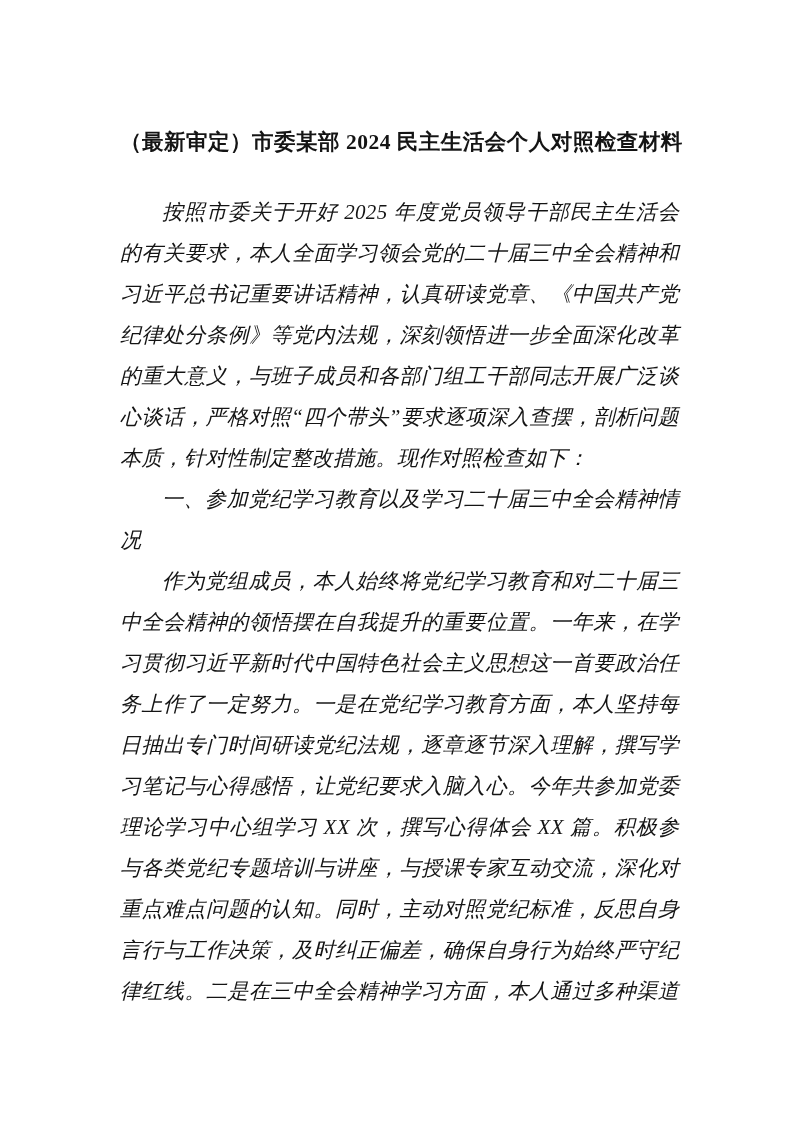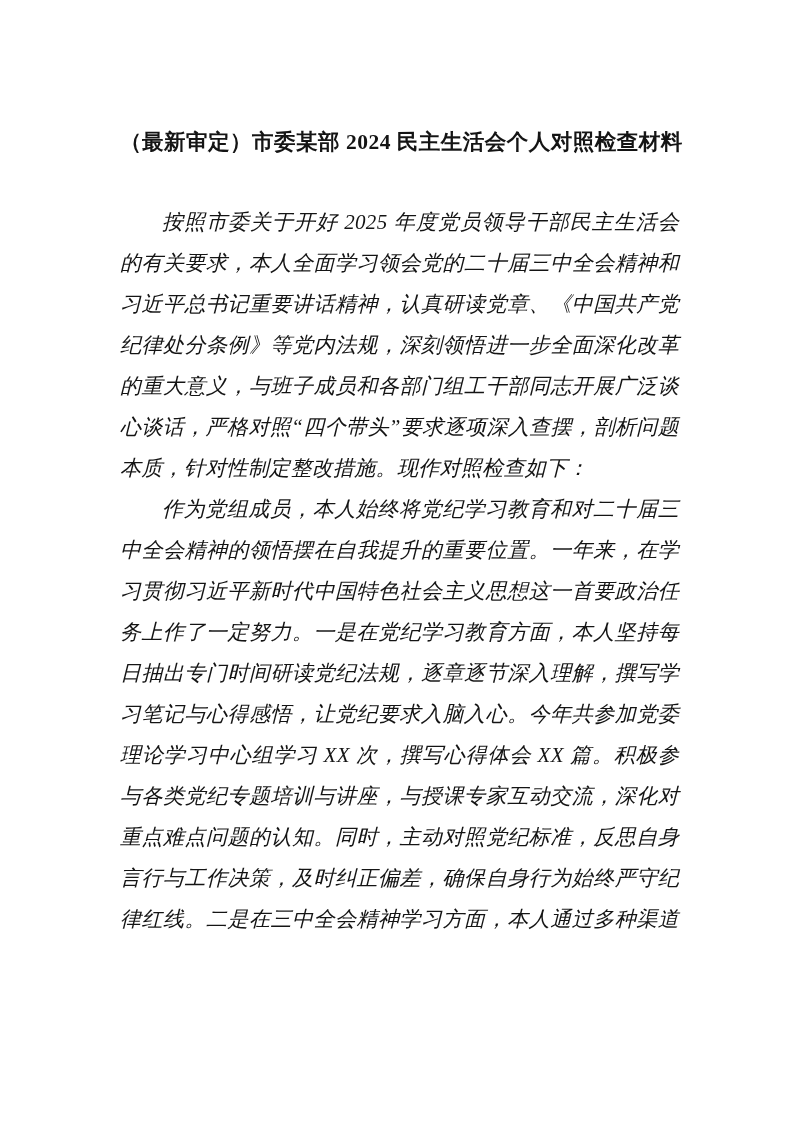--- a/index.html
+++ b/index.html
@@ -16,21 +16,21 @@
     box-sizing: border-box;
     width: 793px;
     height: 1122px;
     padding: 128px 114px 0 120px;
     overflow: hidden;
     background: #ffffff;
     color: #141414;
     font-family: "Liberation Serif", "DejaVu Serif", serif;
   }
   .doc-title {
-    margin: 0 0 46px 0;
+    margin: 0 0 36px 0;
     font-size: 21.5px;
     font-weight: 700;
     font-style: normal;
     line-height: 28px;
     text-align: center;
     white-space: nowrap;
     letter-spacing: 0.5px;
     color: #141414;
   }
   .para {
@@ -52,15 +52,16 @@
   }
 </style>
 </head>
 <body>
 
 <div class="page">
   <h1 class="doc-title">（最新审定）市委某部 2024 民主生活会个人对照检查材料</h1>
 
   <p class="para">按照市委关于开好 2025 年度党员领导干部民主生活会的有关要求，本人全面学习领会党的二十届三中全会精神和习近平总书记重要讲话精神，认真研读党章、《中国共产党纪律处分条例》等党内法规，深刻领悟进一步全面深化改革的重大意义，与班子成员和各部门组工干部同志开展广泛谈心谈话，严格对照“四个带头”要求逐项深入查摆，剖析问题本质，针对性制定整改措施。现作对照检查如下：</p>
 
+  <p class="para heading">一、参加党纪学习教育以及学习二十届三中全会精神情况</p>
 
   <p class="para continued">作为党组成员，本人始终将党纪学习教育和对二十届三中全会精神的领悟摆在自我提升的重要位置。一年来，在学习贯彻习近平新时代中国特色社会主义思想这一首要政治任务上作了一定努力。一是在党纪学习教育方面，本人坚持每日抽出专门时间研读党纪法规，逐章逐节深入理解，撰写学习笔记与心得感悟，让党纪要求入脑入心。今年共参加党委理论学习中心组学习 XX 次，撰写心得体会 XX 篇。积极参与各类党纪专题培训与讲座，与授课专家互动交流，深化对重点难点问题的认知。同时，主动对照党纪标准，反思自身言行与工作决策，及时纠正偏差，确保自身行为始终严守纪律红线。二是在三中全会精神学习方面，本人通过多种渠道</p>
 </div>
 
 </body></html>

